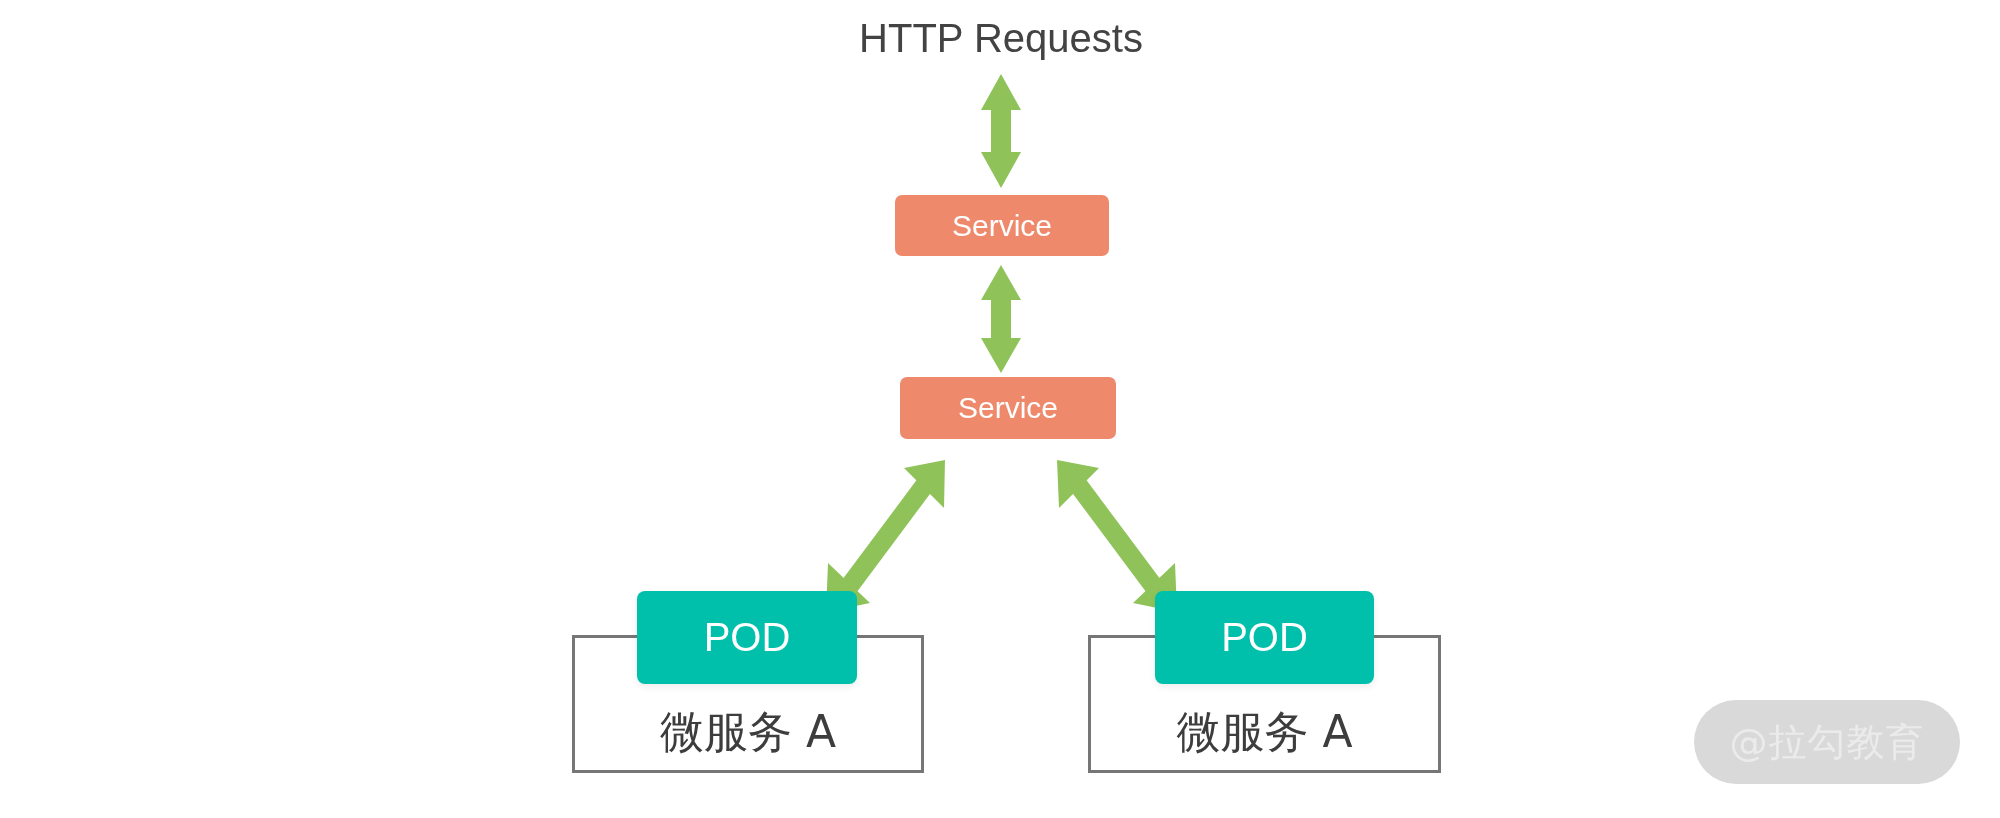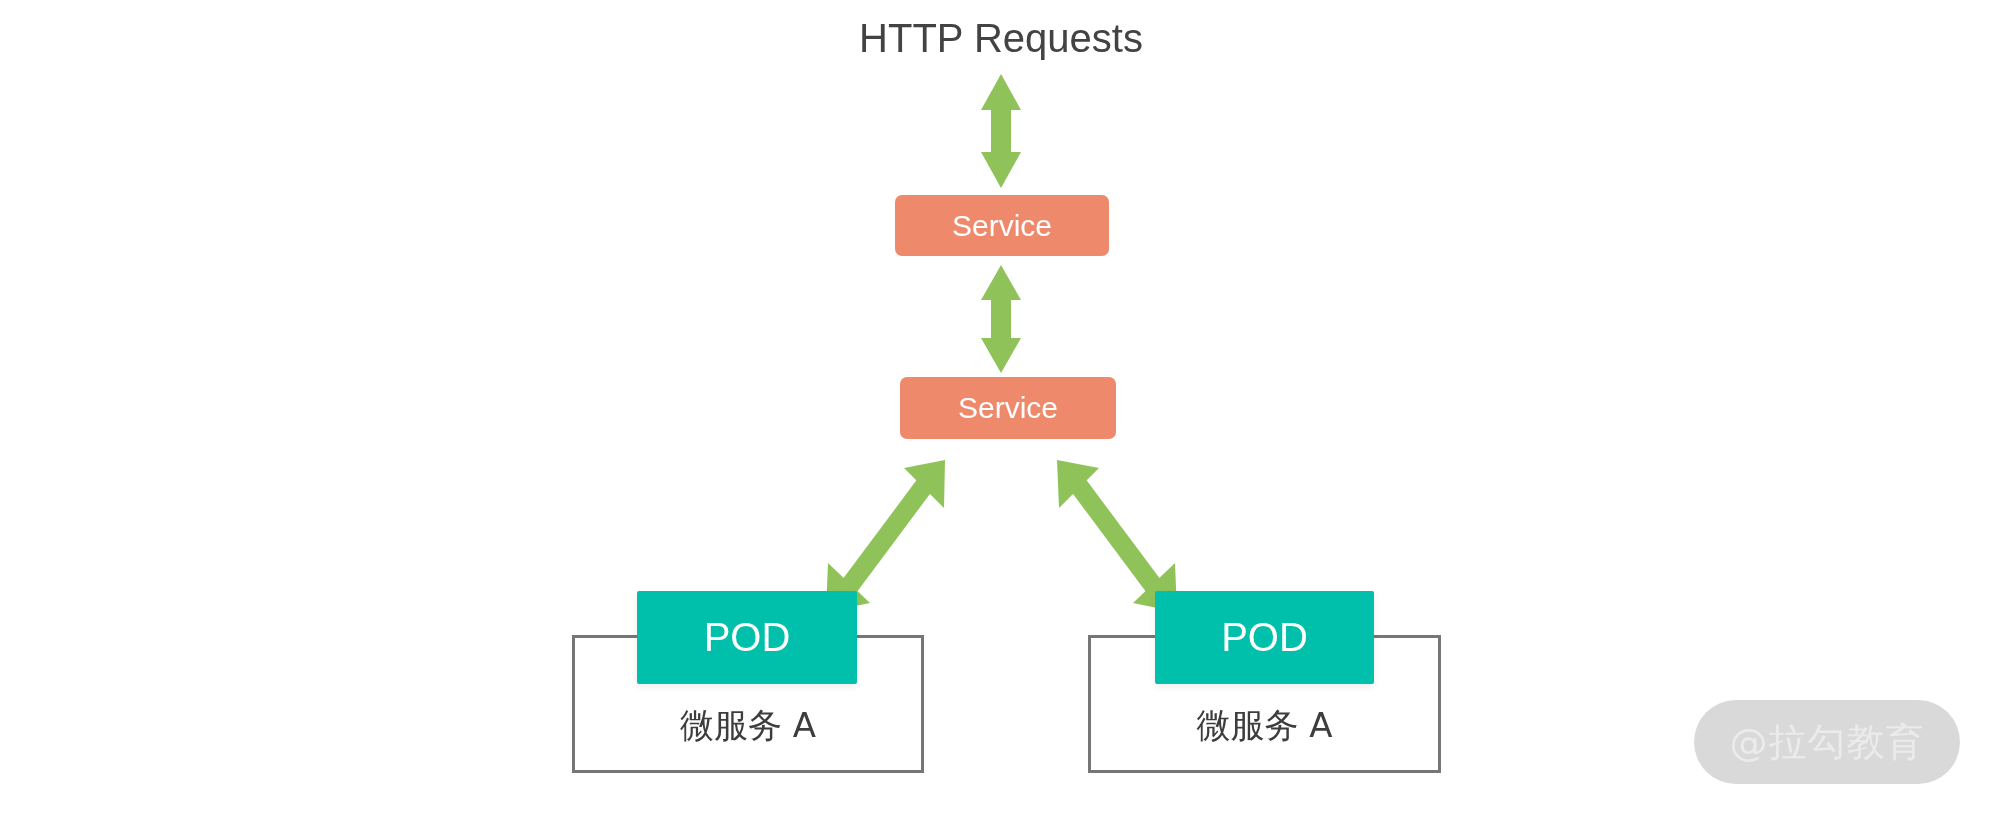--- a/index.html
+++ b/index.html
@@ -63,21 +63,21 @@
   .node-service {
     left: 893px;
     top: 377px;
     width: 216px;
     height: 62px;
     margin-left: 7px;
   }
 
   .node-pod {
     background: #00c0ab;
-    border-radius: 2px;
+    border-radius: 8px;
     font-size: 40px;
     font-weight: 400;
     z-index: 6;
     box-shadow: 0 3px 7px rgba(0,0,0,0.07);
   }
   .pod-left {
     left: 637px;
     top: 591px;
     width: 220px;
     height: 93px;
@@ -105,21 +105,21 @@
   }
   .frame-right {
     left: 1088px;
     top: 635px;
     width: 353px;
     height: 138px;
   }
   .service-label {
     position: absolute;
     text-align: center;
-    font-size: 34px;
+    font-size: 44px;
     color: #3d3d3d;
     font-weight: 400;
     white-space: nowrap;
     z-index: 5;
     font-family: "DejaVu Sans", "Liberation Sans", sans-serif;
   }
   .label-left {
     left: 572px;
     top: 703px;
     width: 352px;

